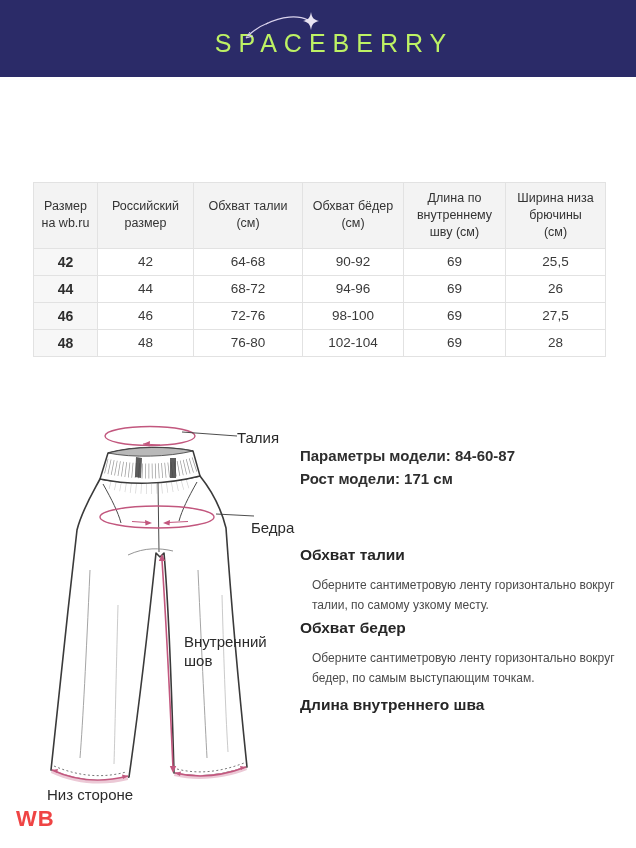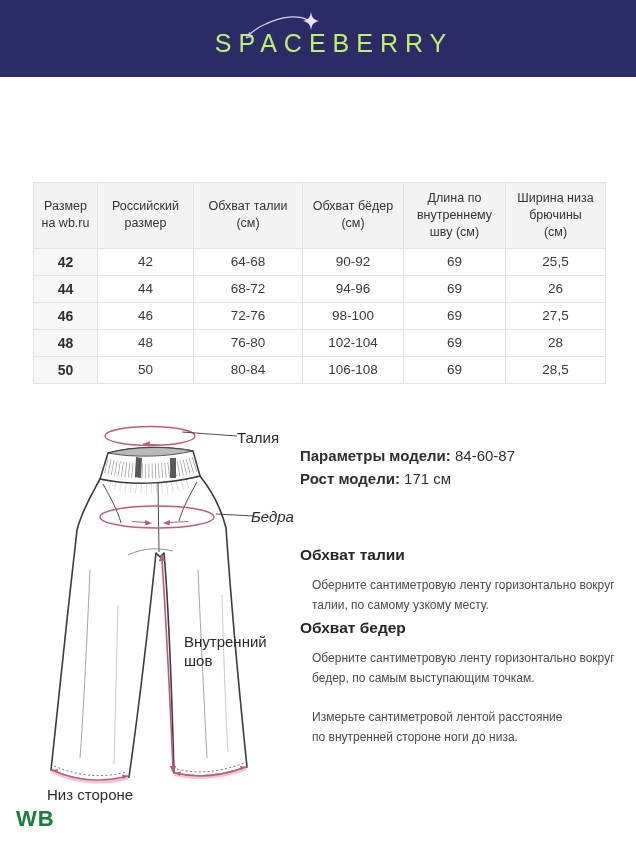--- a/index.html
+++ b/index.html
@@ -18,40 +18,40 @@
   .size-table th,.size-table td{border:1px solid #e2e2e2;text-align:center;vertical-align:middle;}
   .size-table th{background:#f3f3f3;font-weight:400;font-size:12.5px;line-height:1.35;
                  color:#333;padding:7px 3px;white-space:pre-line;height:40px;}
   .size-table td{font-size:13.5px;color:#3a3a3a;height:26px;padding:0 2px;background:#fff;}
   .size-table td.first{font-weight:700;font-size:14px;background:#f7f7f7;color:#2e2e2e;}
 
   
   .pants-svg{position:absolute;left:30px;top:420px;}
   .diagram-label{position:absolute;font-size:15px;color:#2a2a2a;white-space:pre-line;line-height:1.25;}
   .lbl-waist{left:237px;top:429px;}
-  .lbl-hips{left:251px;top:508px;font-style:italic;}
+  .lbl-hips{left:251px;top:519px;}
   .lbl-inner-seam{left:184px;top:633px;}
   .lbl-leg-bottom{left:47px;top:786px;}
 
   
   .model-info{position:absolute;left:300px;top:444px;width:330px;}
   .model-line{font-size:15px;line-height:23px;color:#2e2e2e;}
   .model-line .lab{font-weight:700;}
-  .model-line .val{font-weight:400;}
+  .model-line .val{font-weight:700;}
 
   .guide-section{position:absolute;left:300px;width:336px;}
   .guide-1{top:546px;}
   .guide-2{top:619px;}
   .guide-3{top:696px;}
   .guide-title{font-size:15.5px;font-weight:700;color:#262626;margin:0 0 7px 0;}
   .guide-text{font-size:12px;line-height:1.65;color:#4a4a4a;margin:12px;white-space:pre-line;}
 
   
   .watermark{position:absolute;left:16px;top:806px;font-size:22px;font-weight:700;
-             color:#15803d;letter-spacing:1px;}
+             color:#ef4444;letter-spacing:1px;}
 </style>
 </head>
 <body>
 
 <div class="page">
 
   <div class="brand-bar">
     <div class="brand-logo">SPACEBERRY</div>
     <svg class="brand-star" width="100" height="38" viewBox="0 0 100 38">
       <path d="M8,30 C14,24 20,20 28,17" fill="none" stroke="#d9d2ec" stroke-width="1.1"></path>
@@ -114,28 +114,20 @@
         <td>27,5</td>
       </tr>
       <tr>
         <td class="first">48</td>
         <td>48</td>
         <td>76-80</td>
         <td>102-104</td>
         <td>69</td>
         <td>28</td>
       </tr>
-      <tr>
-        <td class="first">50</td>
-        <td>50</td>
-        <td>80-84</td>
-        <td>106-108</td>
-        <td>69</td>
-        <td>28,5</td>
-      </tr>
     </tbody>
   </table>
 
   <svg class="pants-svg" width="260" height="390" viewBox="0 0 260 390">
 
     <path d="M70,59 C62,74 52,90 47,110 C38,190 28,280 21,350
              C48,362 75,363 99,357 C110,280 120,190 126,133
              L130,137 L134,133 C139,190 142,280 144,353
              C168,359 194,355 217,347 C209,270 201,180 196,108
              C190,84 178,66 170,56 C135,64 98,64 70,59 Z" fill="#ffffff" stroke="#3a3a3a" stroke-width="1.6" stroke-linejoin="round"></path>
@@ -206,19 +198,18 @@
     <p class="guide-title">Обхват талии</p>
     <p class="guide-text">Оберните сантиметровую ленту горизонтально вокруг
 талии, по самому узкому месту.</p>
   </div>
   <div class="guide-section guide-2">
     <p class="guide-title">Обхват бедер</p>
     <p class="guide-text">Оберните сантиметровую ленту горизонтально вокруг
 бедер, по самым выступающим точкам.</p>
   </div>
   <div class="guide-section guide-3">
-    <p class="guide-text">Измерьте сантиметровой лентой расстояние
-по внутренней стороне ноги до низа.</p>
+    <p class="guide-title">Длина внутреннего шва</p>
   </div>
 
   <div class="watermark">WB</div>
 
 </div>
 
 </body></html>

